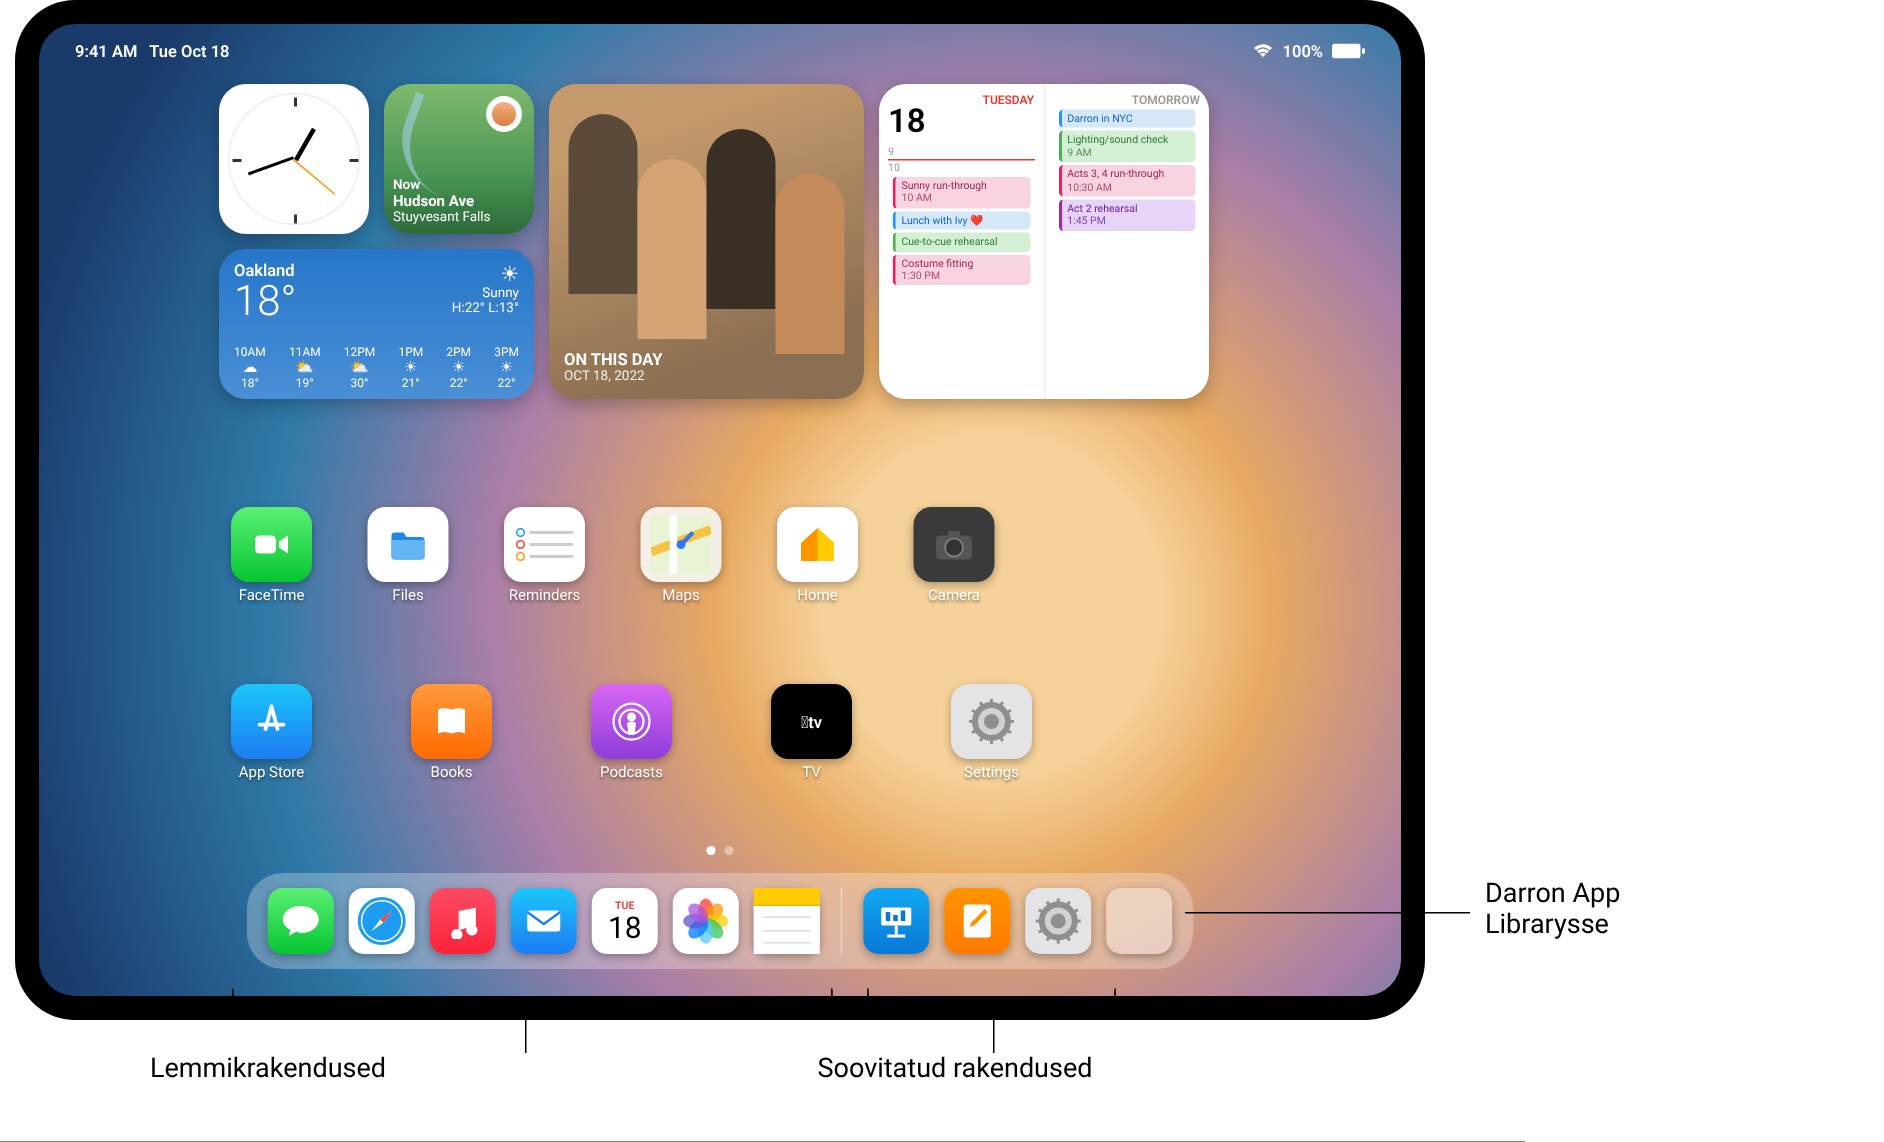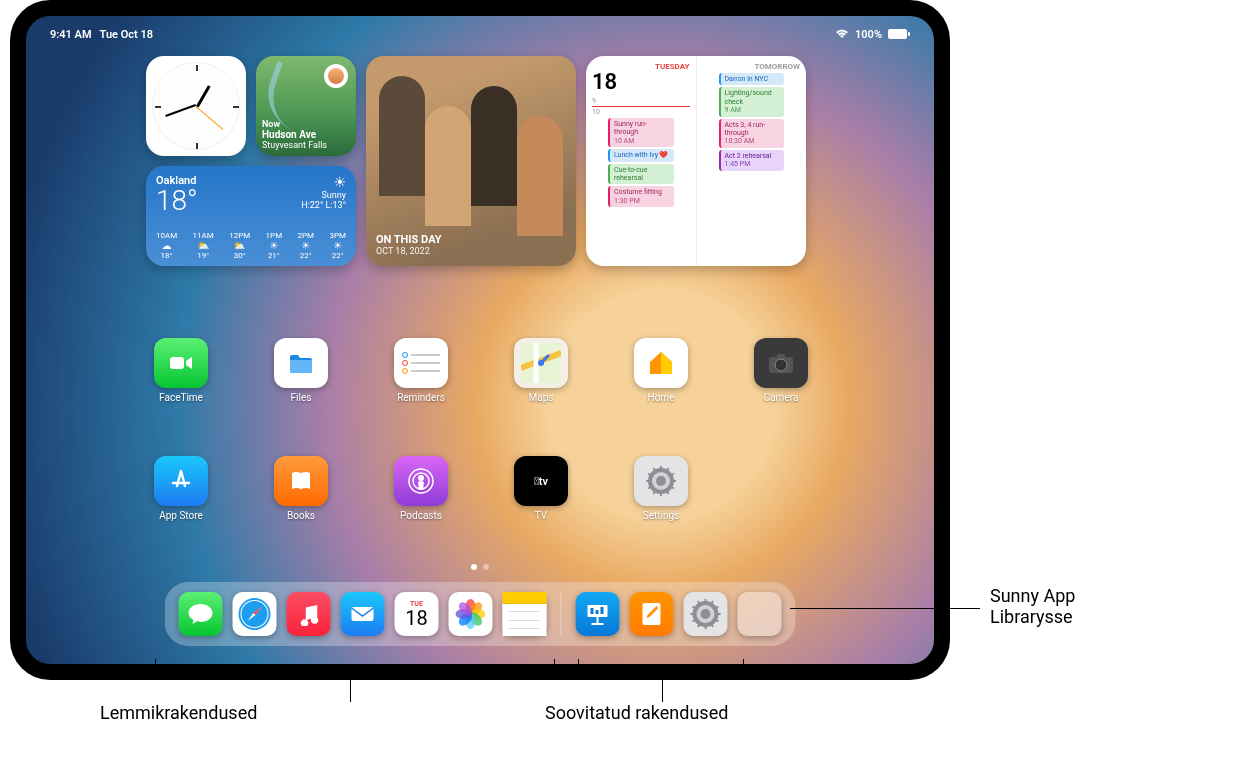--- a/index.html
+++ b/index.html
@@ -50,30 +50,30 @@
   .photos-widget .person { width:46px; height:120px; border-radius:24px 24px 0 0; }
   .p1{background:#5b4a3a;} .p2{background:#d4a574; margin-top:30px;} .p3{background:#3a2f24; margin-top:10px;} .p4{background:#c48a5a; margin-top:40px;}
   .photos-widget .label { position:absolute; bottom:10px; left:10px; font-size:11px; }
   .photos-widget .label .sub { font-size:9px; opacity:0.9; }
   
   .cal-widget { width: 220px; height: 210px; background:#fff; display:flex; font-size:8px; color:#333;}
   .cal-col { flex:1; padding:6px; }
   .cal-col + .cal-col { border-left:1px solid #eee; }
   .cal-head { font-size:8px; color:#e53935; text-transform:uppercase; font-weight:600;text-align:right;}
   .cal-date { font-size:22px; font-weight:600; color:#000; line-height:1; margin-bottom:4px;}
-  .cal-event { padding:2px 4px; margin:2px 16px; border-radius:3px; font-size:7px; line-height:1.2; }
+  .cal-event { padding:2px 4px; margin:2px 3px; border-radius:3px; font-size:7px; line-height:1.2; }
   .cal-event.pink { background:#f8d4e3; border-left:2px solid #e91e63; color:#a0265a;}
   .cal-event.blue { background:#d4e8f8; border-left:2px solid #2196f3; color:#1565c0;}
   .cal-event.green { background:#d4f0d4; border-left:2px solid #4caf50; color:#2e7d32;}
   .cal-event.purple { background:#e8d4f8; border-left:2px solid #9c27b0; color:#6a1b9a;}
   .cal-hour { font-size:7px; color:#999; }
   .cal-line-now { height:1px; background:#e53935; margin:1px 0;}
   
   
-  .apps-row { position:absolute; left:130px; display:flex; gap:70px; }
+  .apps-row { position:absolute; left:130px; display:flex; gap:41px; }
   .row1 { top:322px; }
   .row2 { top:440px; gap:70px; }
   .app { width:50px; display:flex; flex-direction:column; align-items:center; gap:4px; }
   .app .icon { width:54px; height:50px; border-radius:12px; display:flex; align-items:center; justify-content:center; font-size:24px; color:#fff; box-shadow:0 2px 6px rgba(0,0,0,0.3);}
   .app .label { font-size:10px; color:#fff; text-shadow:0 1px 2px rgba(0,0,0,0.5); white-space:nowrap;}
   
   
   .page-dots { position:absolute; bottom:94px; left:50%; transform:translateX(-50%); display:flex; gap:6px;}
   .page-dots .dot { width:6px; height:6px; border-radius:50%; background:rgba(255,255,255,0.4);}
   .page-dots .dot.active { background:#fff; }
@@ -529,14 +529,14 @@
 <div class="bracket" style="left:155px; top:660px; width:400px;"></div>
 <div class="callout" style="left:100px; top:702px;">Lemmikrakendused</div>
 <div style="position:absolute;left:350px;top:680px;width:1px;height:22px;background:#000;"></div>
 
 <div class="bracket" style="left:578px; top:660px; width:166px;"></div>
 <div class="callout" style="left:545px; top:702px;">Soovitatud rakendused</div>
 <div style="position:absolute;left:662px;top:680px;width:1px;height:22px;background:#000;"></div>
 
 <div class="callout-line" style="left:790px; top:608px; width:190px;"></div>
 <div class="callout" style="left:990px; top:585px;">
-  <span>Sunny App</span><br><span>Librarysse</span>
+  <span>Darron App</span><br><span>Librarysse</span>
 </div>
 
 </body></html>

